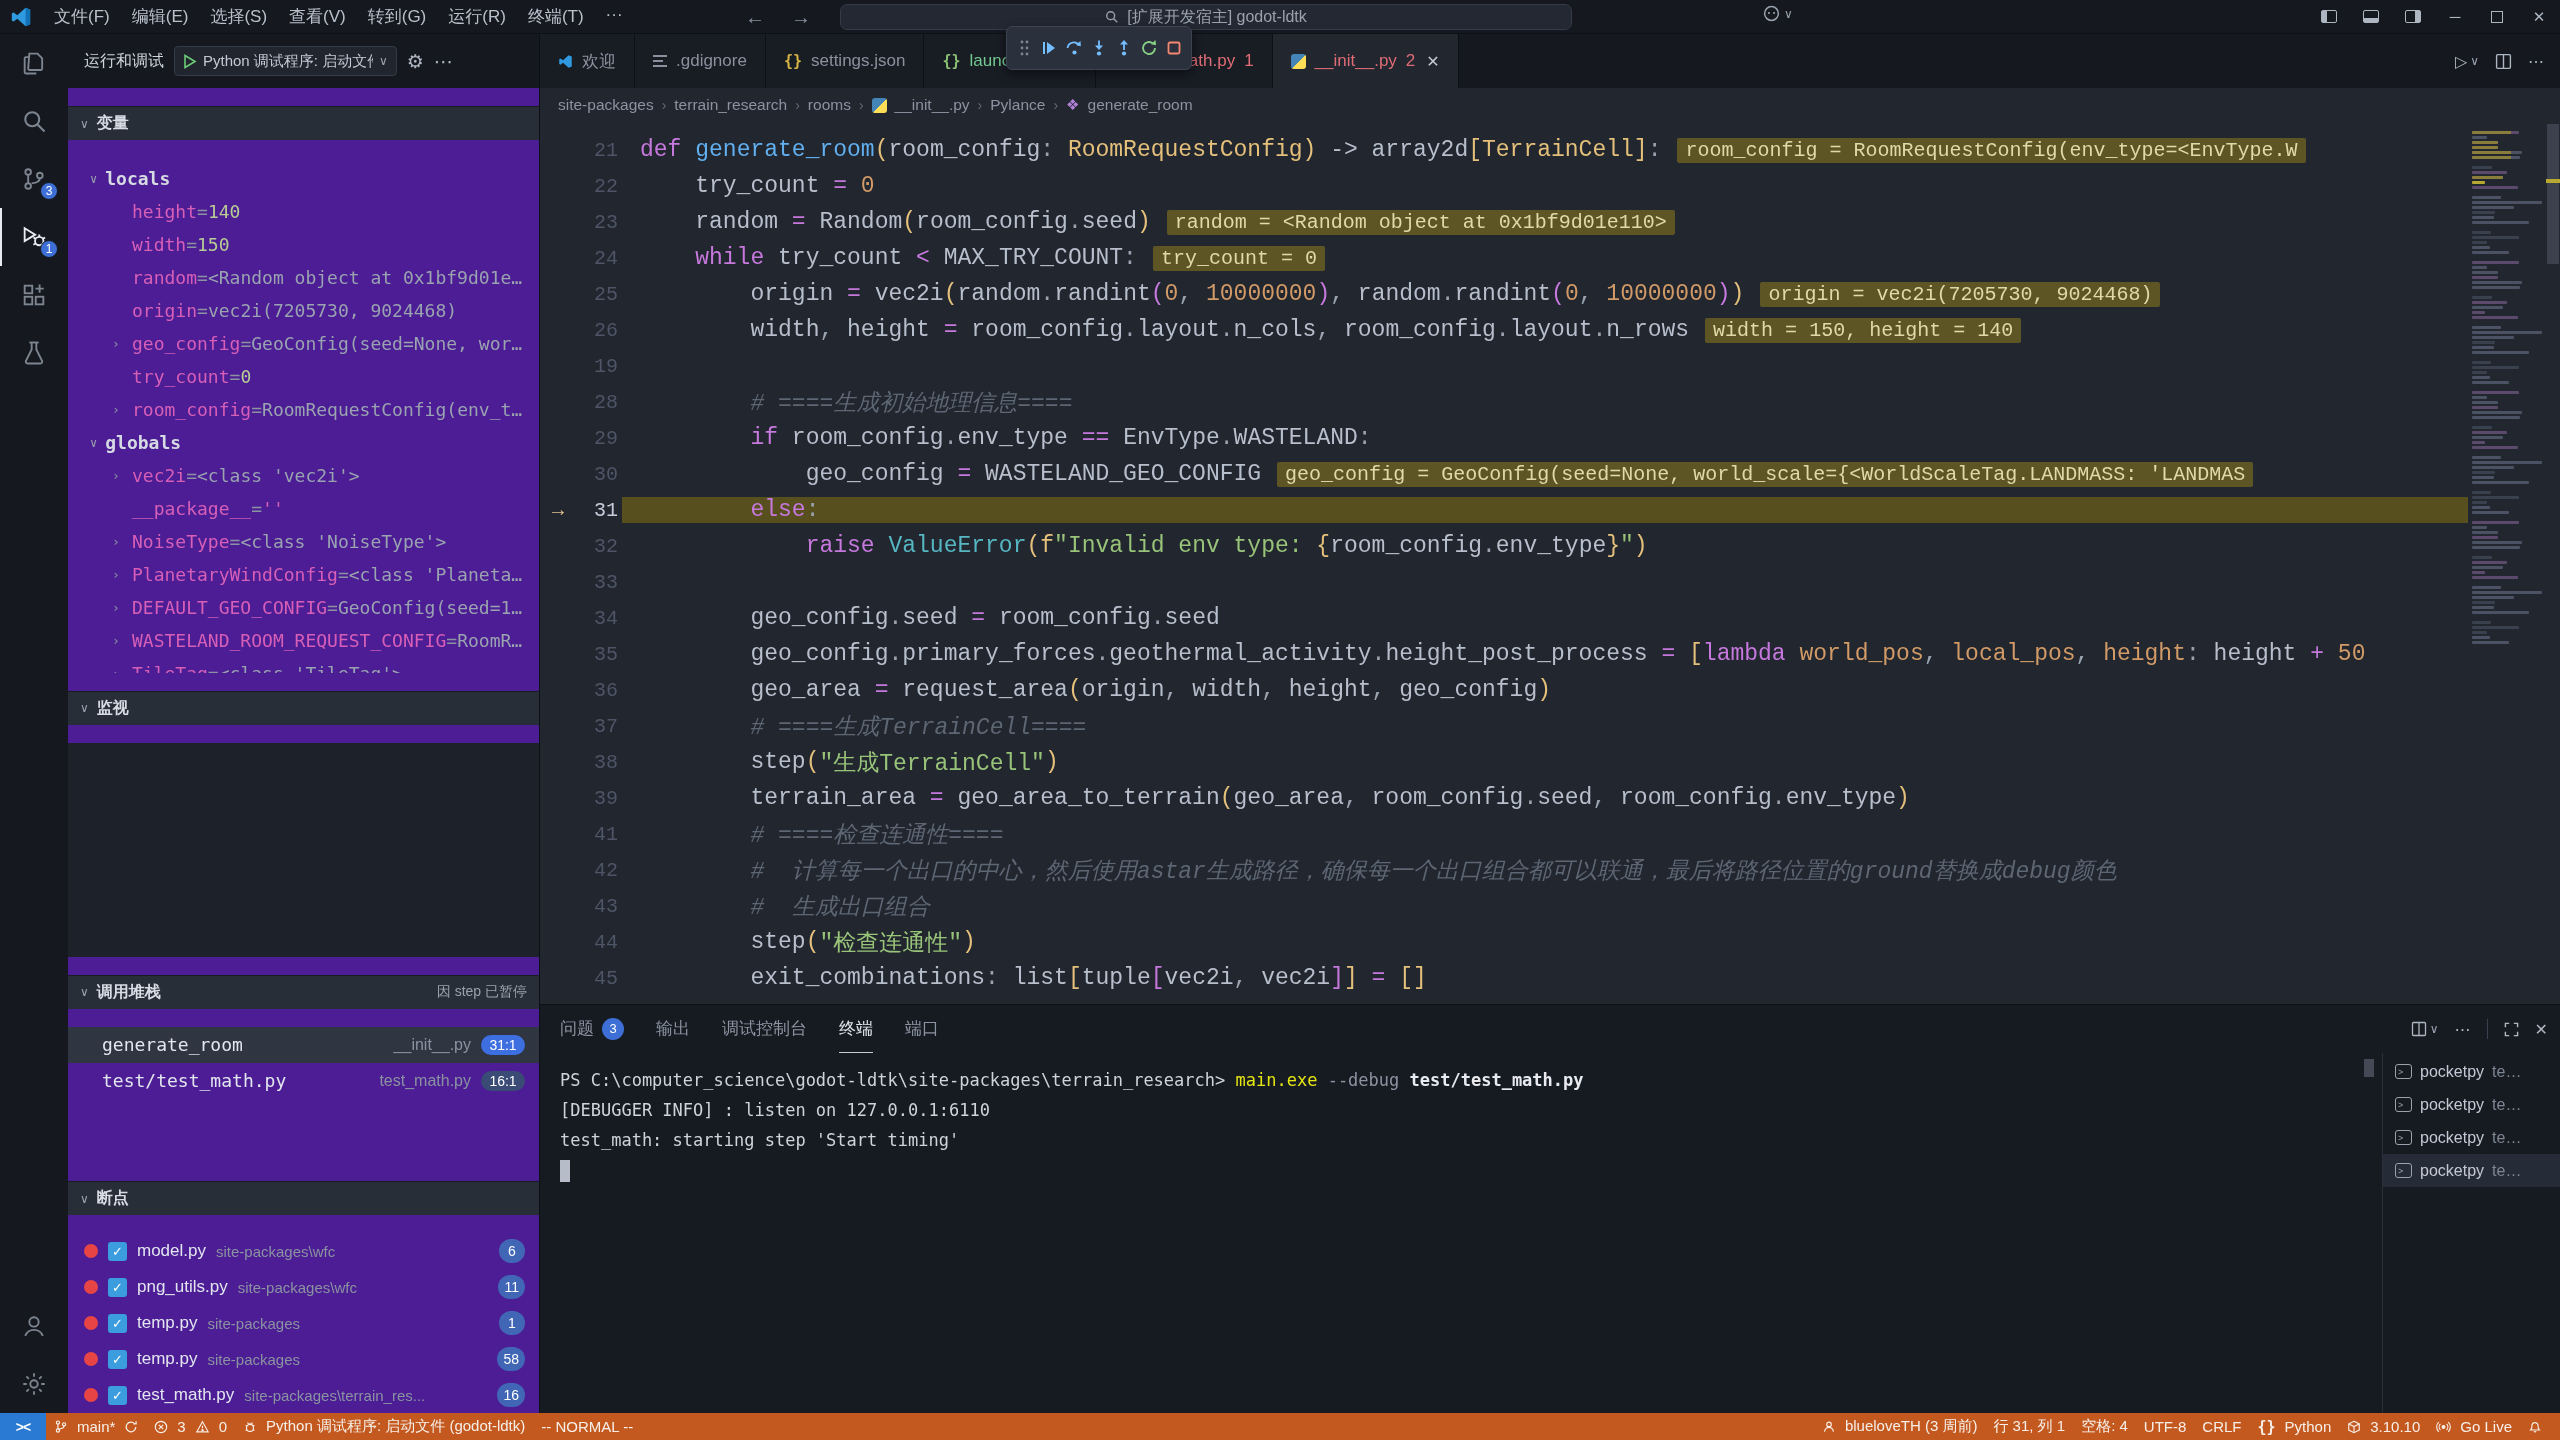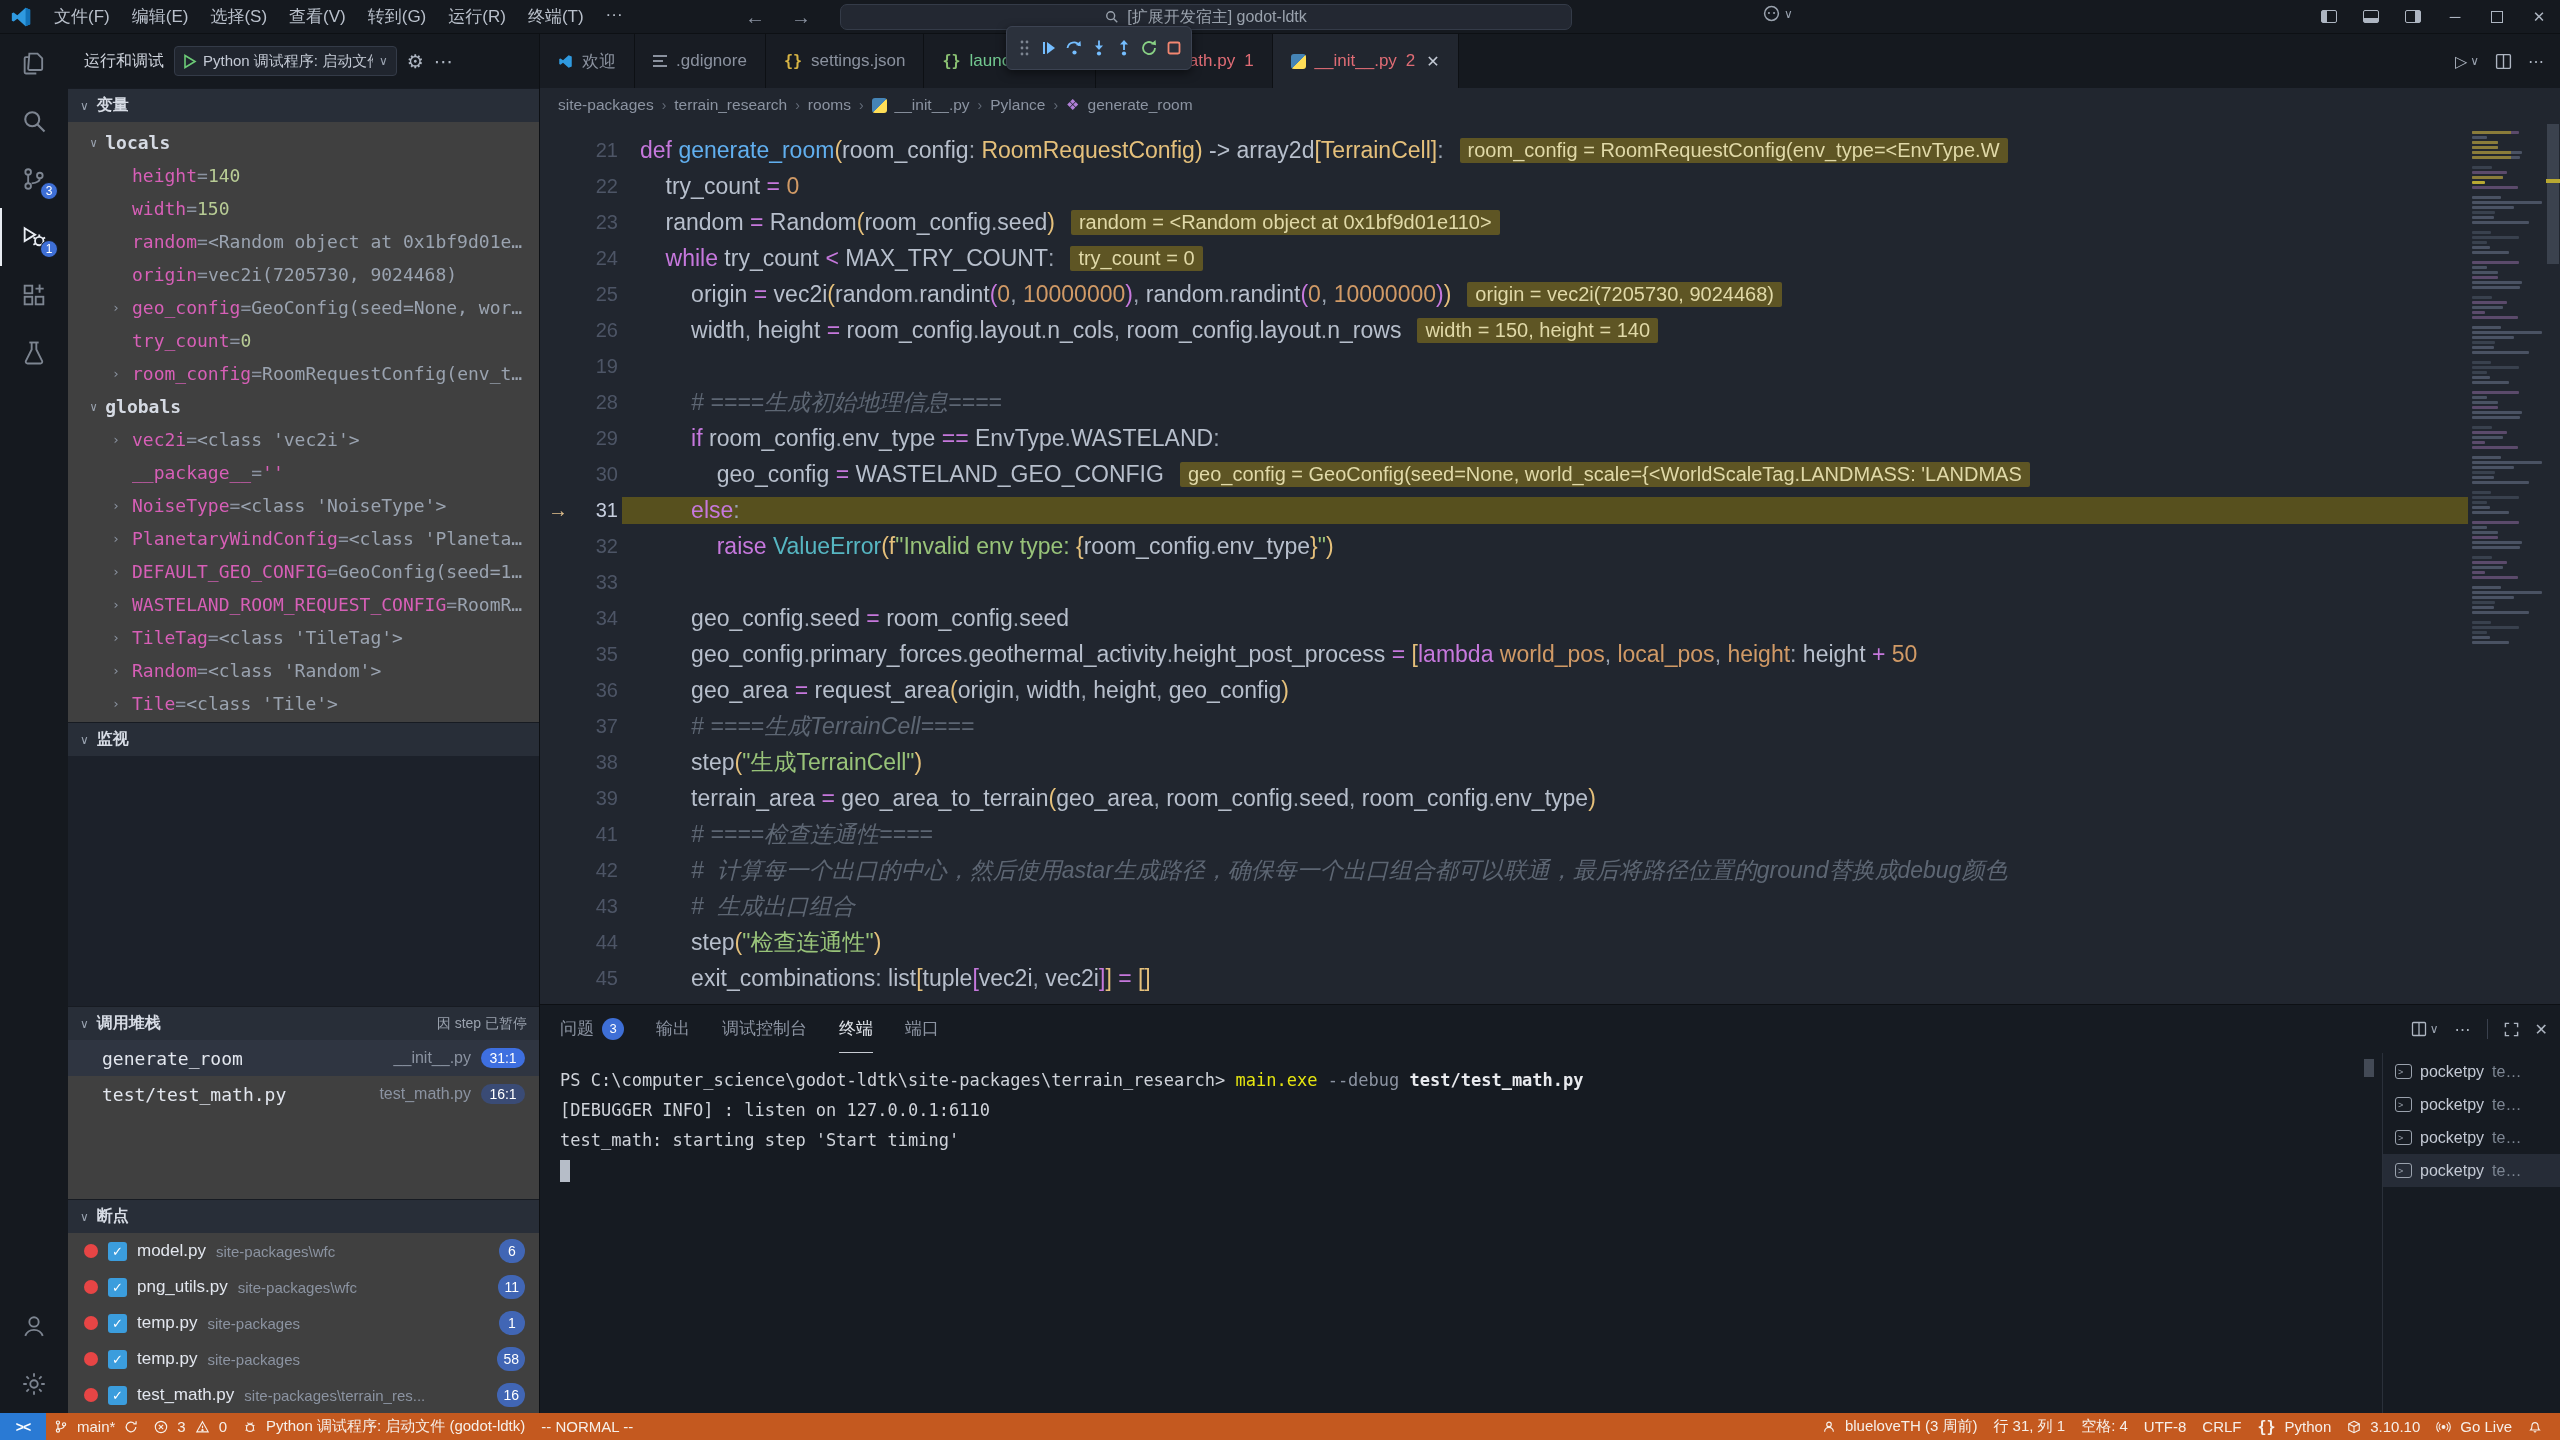--- a/index.html
+++ b/index.html
@@ -42,22 +42,22 @@
                 flex:0 0 auto; }
   .act-cell{ width:68px; height:58px; display:flex; align-items:center; justify-content:center; position:relative;
              color:#7d8591;}
   .act-cell.active{ color:#e8ecf2; box-shadow:inset 2px 0 0 #e8ecf2; }
   .act-badge{ position:absolute; right:10px; bottom:8px; min-width:18px; height:18px; border-radius:10px;
               background:#3e6fd6; color:#fff; font-size:12px; display:flex; align-items:center; justify-content:center;
               padding:0 4px; border:1px solid #15191f;}
   #act-bottom{ margin-top:auto; }
 
   
-  #sidebar{ width:472px; background:#404040; display:flex; flex-direction:column; flex:0 0 auto;
-            border-right:1px solid #0d1014; min-height:0;}
+  #sidebar{ width:472px; background:#4c1d95; display:flex; flex-direction:column; flex:0 0 auto;
+            border-right:1px solid #0d1014; min-height:0;gap:18px;}
   #sidebar-top{ height:54px; background:#15191f; display:flex; align-items:center; padding:0 10px 0 16px; gap:10px; flex:0 0 auto;}
   #sidebar-title{ font-size:16px; color:#cfd4dd; white-space:nowrap;}
   #launch-select{ height:30px; background:#20252e; border:1px solid #343b48; border-radius:4px; display:flex;
                   align-items:center; padding:0 8px; gap:6px; font-size:15px; color:#c3c9d4; }
   #launch-label{ max-width:170px; overflow:hidden; white-space:nowrap; }
   .side-icon{ color:#aeb6c2; font-size:19px; }
   .section-header{ height:34px; background:#282e38; display:flex; align-items:center; padding:0 12px; gap:8px;
                    font-size:16px; font-weight:bold; color:#d7dce5; flex:0 0 auto; border-top:1px solid #171b22;}
   .chev{ font-size:12px; color:#9aa3b0; font-weight:normal;}
   .sec-right{ margin-left:auto; font-weight:normal; font-size:14px; color:#9aa2ae;}
@@ -110,21 +110,21 @@
   .list-ico i{ width:14px; height:2px; background:#8a919e; }
   .list-ico i:nth-child(2){ width:10px; }
   #tab-actions{ margin-left:auto; display:flex; align-items:center; gap:16px; padding:0 16px; color:#aeb6c2;}
   #breadcrumb{ height:34px; background:#21262f; display:flex; align-items:center; padding-left:18px; gap:8px;
                font-size:15.5px; color:#8b93a1; flex:0 0 auto;}
   .bc-sep{ color:#636b78; font-size:14px;}
   .sym-ico{ color:#b180d7; font-size:15px; }
 
   #code-area{ flex:1; position:relative; background:#21262f; overflow:hidden; }
   #code-lines{ position:absolute; inset:0; margin-top:-26px; }
-  .code-line{ display:flex; height:36px; align-items:center; font-family:Liberation Sans, sans-serif;
+  .code-line{ display:flex; height:36px; align-items:center; font-family:Liberation Mono, monospace;
               font-size:23px; white-space:pre; }
   .ln-arrow{ width:36px; text-align:center; color:#e2c08d; font-size:20px; font-weight:bold; flex:0 0 auto;}
   .ln-num{ width:46px; text-align:right; color:#4d5566; font-size:20px; flex:0 0 auto; padding-right:4px;}
   .code-line.current .ln-num{ color:#c6cede; }
   .line-body{ flex:1; padding-left:18px; display:flex; align-items:center; overflow:hidden; min-width:0;}
   .code-line.current .line-body{ background:#57501e; }
   .t-kw{color:#c678dd} .t-fn{color:#61afef} .t-ty{color:#e5c07b} .t-cy{color:#56b6c2}
   .t-str{color:#98c379} .t-num{color:#d19a66} .t-cmt{color:#5d6673;font-style:italic}
   .t-pl{color:#b7bfcc} .t-op{color:#c678dd} .t-pu{color:#9aa3b0}
   .t-b1{color:#e5c07b} .t-b2{color:#c678dd} .t-par{color:#d19a66}

